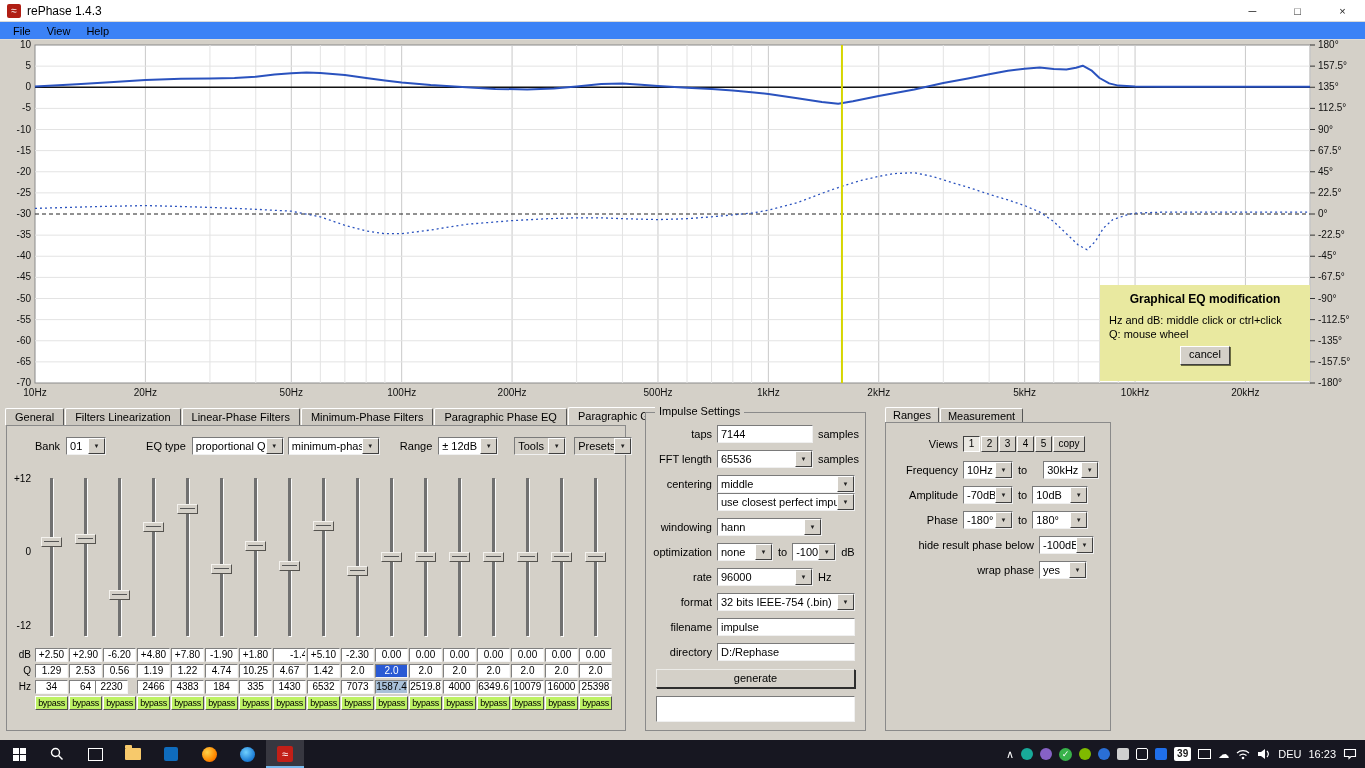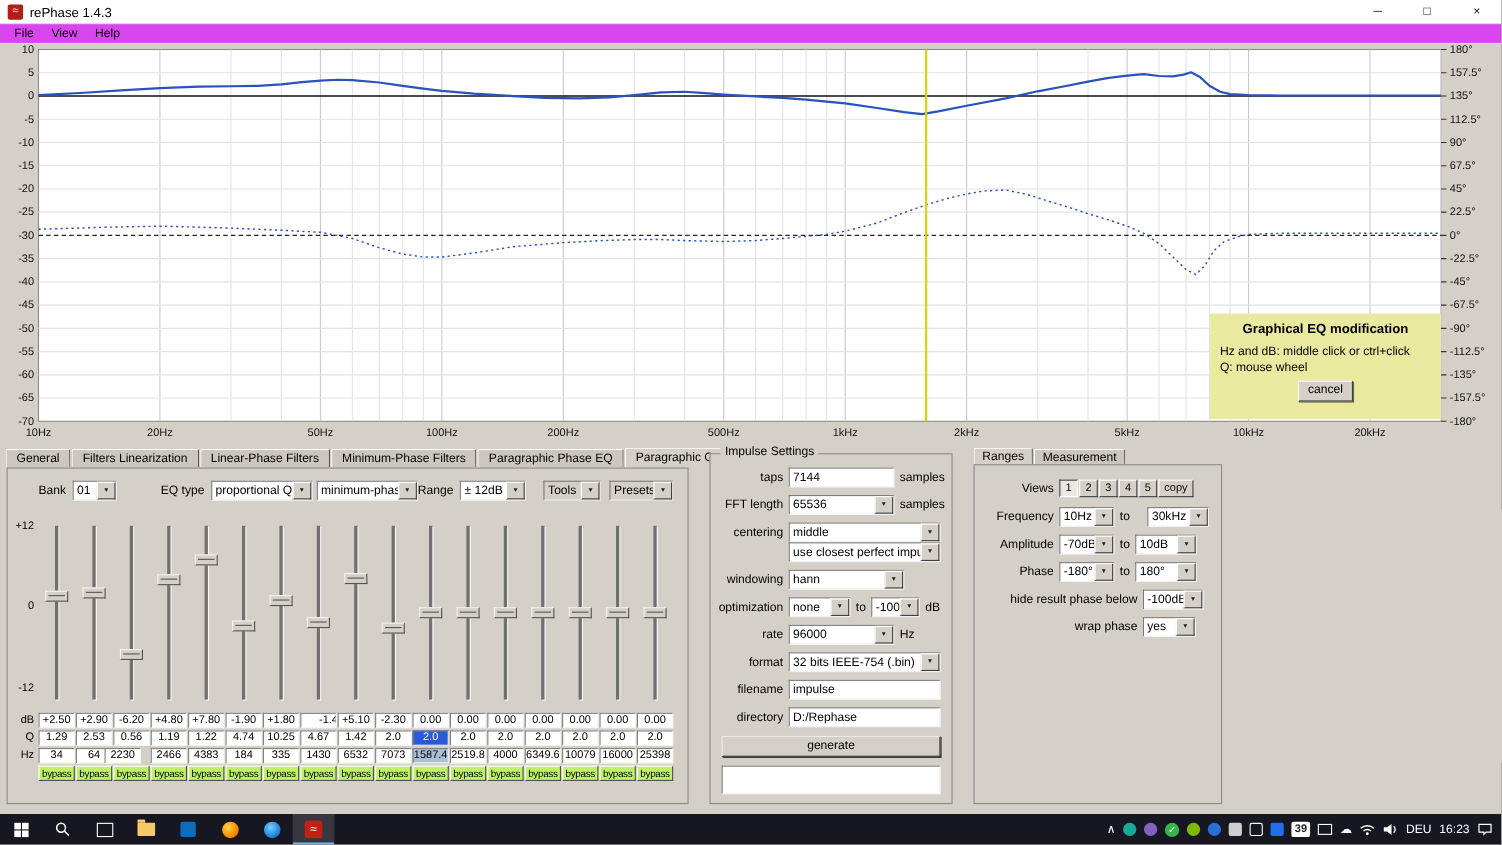--- a/index.html
+++ b/index.html
@@ -6,21 +6,21 @@
   #app{position:relative;width:1365px;height:768px;background:#d4d0c8;font-family:"Liberation Sans",sans-serif;font-size:11px;color:#000;overflow:hidden}
 
   
   .titlebar{position:absolute;top:0;left:0;width:100%;height:22px;background:#ffffff;display:flex;align-items:center;border-bottom:1px solid #d9d9d9;box-sizing:border-box}
   .app-ico{width:14px;height:14px;background:#b01e14;color:#fff;font-size:10px;line-height:14px;text-align:center;margin:0 6px 0 7px;border-radius:2px}
   .title-text{font-size:12px}
   .win-btns{margin-left:auto;display:flex;height:100%}
   .win-btn{width:45px;display:flex;align-items:center;justify-content:center;font-size:11px;color:#222}
 
   
-  .menubar{position:absolute;top:22px;left:0;width:100%;height:18px;background:#d946ef;border-bottom:1px solid #dedcd8;display:flex;align-items:center;padding-left:5px;box-sizing:border-box}
+  .menubar{position:absolute;top:22px;left:0;width:100%;height:18px;background:#3b82f6;border-bottom:1px solid #dedcd8;display:flex;align-items:center;padding-left:5px;box-sizing:border-box}
   .menu-item{padding:1px 8px}
 
   
   #graph{position:absolute;top:40px;left:0}
   #graph text{font-family:"Liberation Sans",sans-serif;font-size:10px;fill:#111}
 
   .tooltip{position:absolute;left:1100px;top:285px;width:210px;height:96px;background:#e9e9a0;box-sizing:border-box;padding:7px 9px;z-index:5}
   .tooltip-title{font-weight:bold;font-size:12px;text-align:center;margin-bottom:7px}
   .tooltip-line{font-size:11px;line-height:14px}
   .cancel-btn{display:block;margin:5px auto 0;width:48px;height:17px;background:#d4d0c8;border:1px solid;border-color:#fff #404040 #404040 #fff;font-size:11px;text-align:center;line-height:15px;box-shadow:1px 1px 0 #6a6a40}
@@ -264,21 +264,21 @@
         </span>
       <span class="lbl" style="margin-left:40px">EQ type</span>
       <span class="dd" style="margin-left:6px;width:92px">
           <span class="v">proportional Q</span>
           <span class="a">▼</span>
         </span>
       <span class="dd" style="margin-left:4px;width:92px">
           <span class="v">minimum-phase</span>
           <span class="a">▼</span>
         </span>
-      <span class="lbl" style="margin-left:0">Range</span>
+      <span class="lbl" style="margin-left:20px">Range</span>
       <span class="dd" style="margin-left:6px;width:60px">
           <span class="v">± 12dB</span>
           <span class="a">▼</span>
         </span>
       <span class="dd" style="margin-left:16px;width:52px;background:#d4d0c8">
           <span class="v">Tools</span>
           <span class="a">▼</span>
         </span>
       <span class="dd" style="margin-left:8px;width:58px;background:#d4d0c8">
           <span class="v">Presets</span>

